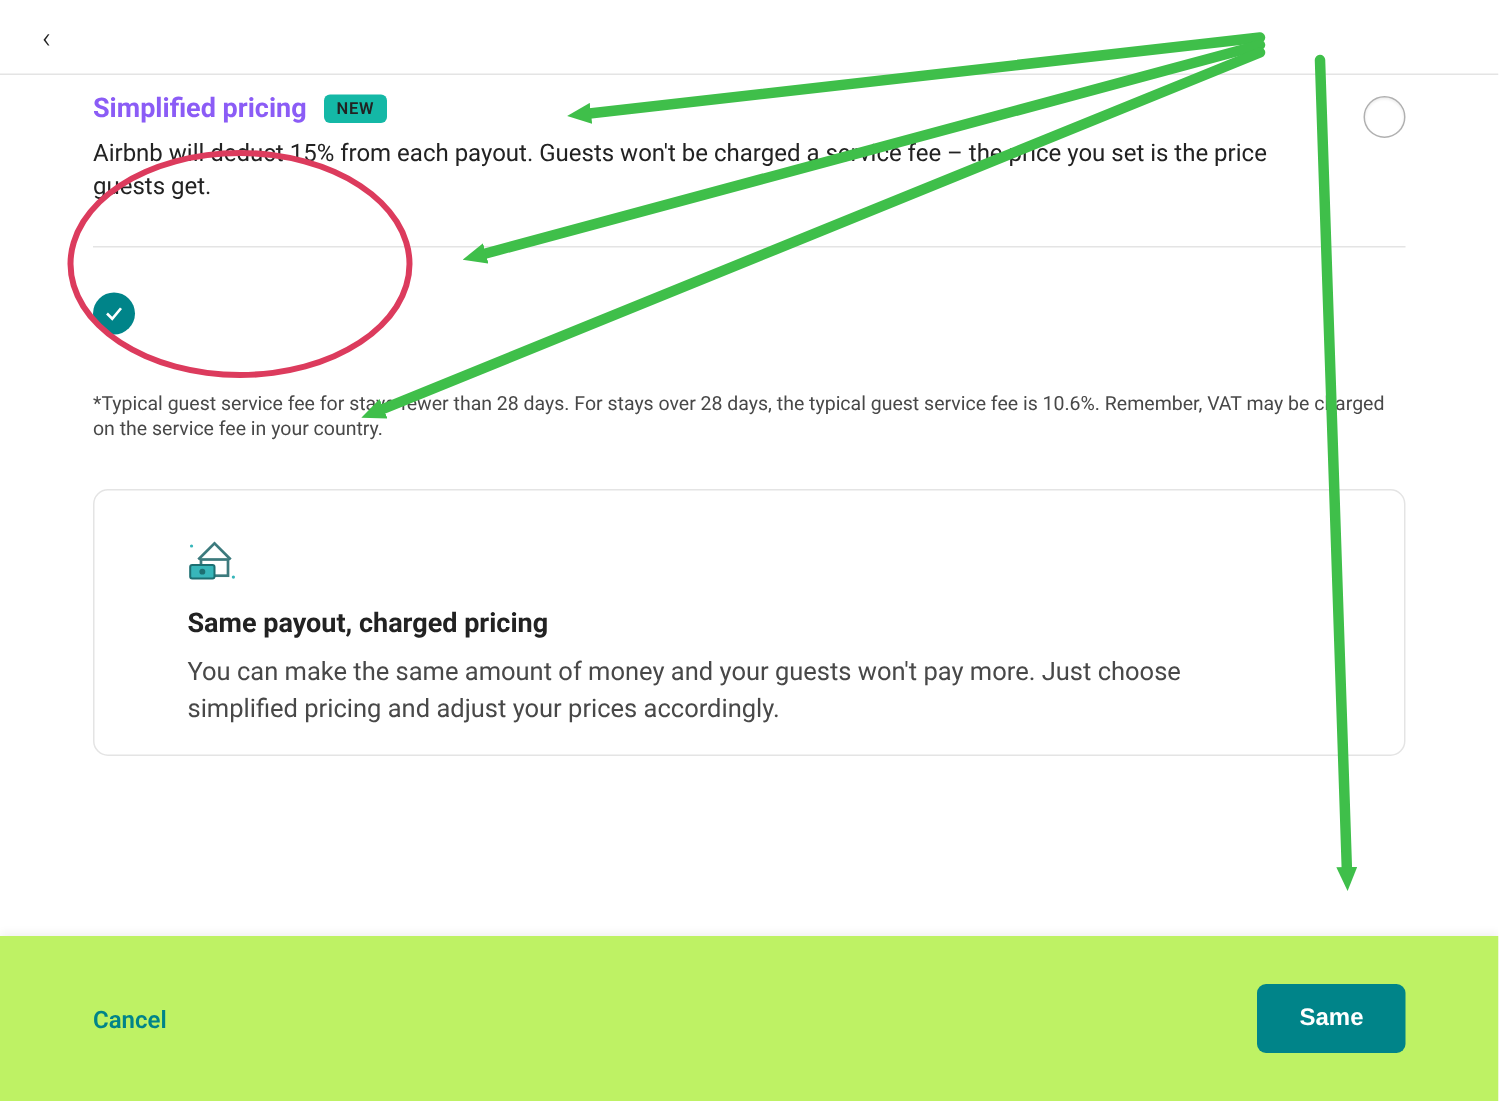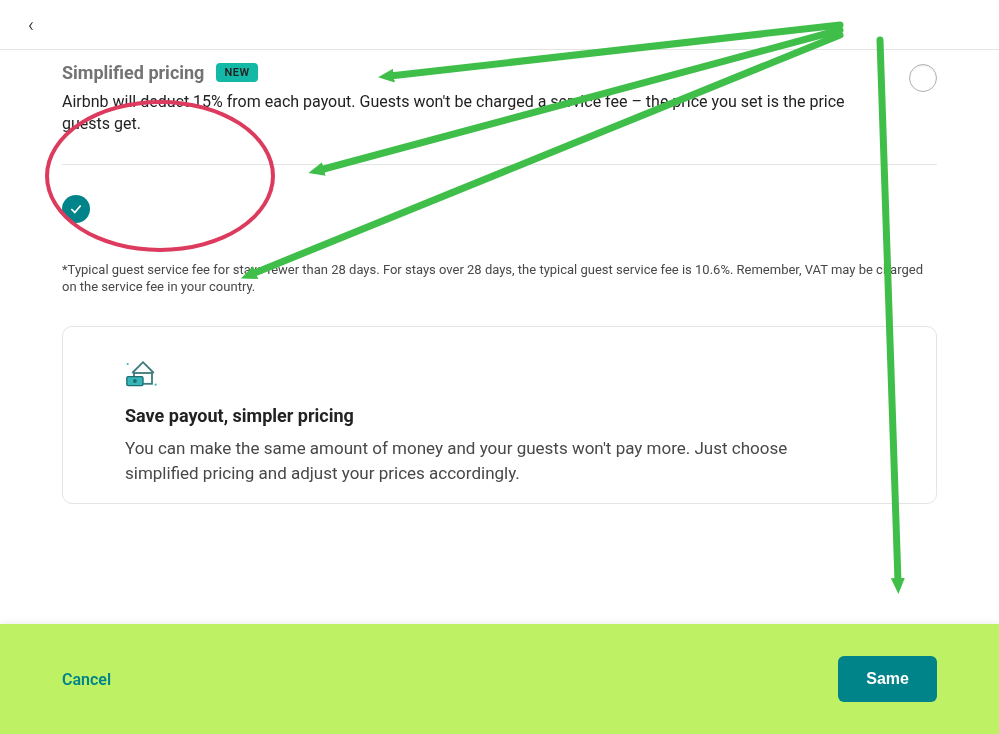--- a/index.html
+++ b/index.html
@@ -6,21 +6,21 @@
   html, body { width: 999px; height: 734px; font-family: -apple-system, BlinkMacSystemFont, "Segoe UI", Roboto, Helvetica, Arial, sans-serif; color: #222; background: #fff; overflow: hidden; position: relative; }
   .topbar { height: 50px; border-bottom: 1px solid #e4e4e4; display: flex; align-items: center; padding: 0 28px; }
   .back-btn { font-size: 20px; font-weight: 300; cursor: pointer; user-select: none; line-height: 1; }
   .content { padding: 12px 62px 0 62px; height: calc(100% - 50px - 110px); overflow: hidden; }
   h1.title { font-size: 30px; font-weight: 800; letter-spacing: -0.5px; color: #222; margin-top: 2px; margin-bottom: 18px; }
   .subtitle { font-size: 16px; color: #222; margin-bottom: 36px; }
   .option { display: flex; align-items: flex-start; justify-content: space-between; padding-bottom: 28px; }
   .option + .option { border-top: 1px solid #e4e4e4; padding-top: 28px; }
   .option .text { flex: 1 1 auto; padding-right: 40px; }
   .opt-head { display: flex; align-items: center; gap: 12px; margin-bottom: 8px; }
-  .opt-title { font-size: 18px; font-weight: 700; color: #737373; }
+  .opt-title { font-size: 18px; font-weight: 700; color: #8b5cf6; }
   .badge { background: #14b8a6; color: #222; font-size: 11px; font-weight: 600; letter-spacing: 0.5px; padding: 3px 8px; border-radius: 4px; }
   .opt-desc { font-size: 16px; color: #222; line-height: 1.4; }
   .radio { width: 28px; height: 28px; border-radius: 50%; flex: 0 0 28px; margin-top: 2px; }
   .radio.unchecked { background: #fff; border: 1px solid #b0b0b0; box-shadow: inset 0 1px 2px rgba(0,0,0,0.08); }
   .radio.checked { background: #008489; display: flex; align-items: center; justify-content: center; }
   .radio.checked svg { width: 14px; height: 14px; stroke: #fff; stroke-width: 3; fill: none; }
   .footnote { font-size: 13px; color: #484848; line-height: 1.35; margin-top: 10px; margin-bottom: 30px; }
   .card { border: 1px solid #e4e4e4; border-radius: 10px; padding: 28px 62px 0 62px; }
   .card-icon { width: 36px; height: 36px; position: relative; margin-bottom: 14px; }
   .card-title { font-size: 18px; font-weight: 700; margin-bottom: 10px; }
@@ -66,21 +66,21 @@
     <div class="card-icon">
       <svg viewBox="0 0 40 40" width="36" height="36">
         <polyline points="8 20 20 8 32 20" fill="none" stroke="#3c7a7d" stroke-width="2"></polyline>
         <rect x="10" y="20" width="20" height="12" fill="none" stroke="#3c7a7d" stroke-width="2"></rect>
         <rect x="2" y="24" width="18" height="10" rx="1.5" fill="#37b6ba" stroke="#1d6f72" stroke-width="1.5"></rect>
         <circle cx="11" cy="29" r="2.2" fill="#1d6f72"></circle>
         <circle cx="3" cy="10" r="1.2" fill="#37b6ba"></circle>
         <circle cx="34" cy="33" r="1.2" fill="#37b6ba"></circle>
       </svg>
     </div>
-    <div class="card-title">Save payout, simpler pricing</div>
+    <div class="card-title">Same payout, charged pricing</div>
     <div class="card-desc">You can make the same amount of money and your guests won't pay more. Just choose simplified pricing and adjust your prices accordingly.</div>
 
   </div>
 </div>
 
 <div class="bottombar">
   <div class="cancel">Cancel</div>
   <button class="save">Same</button>
 </div>
 

